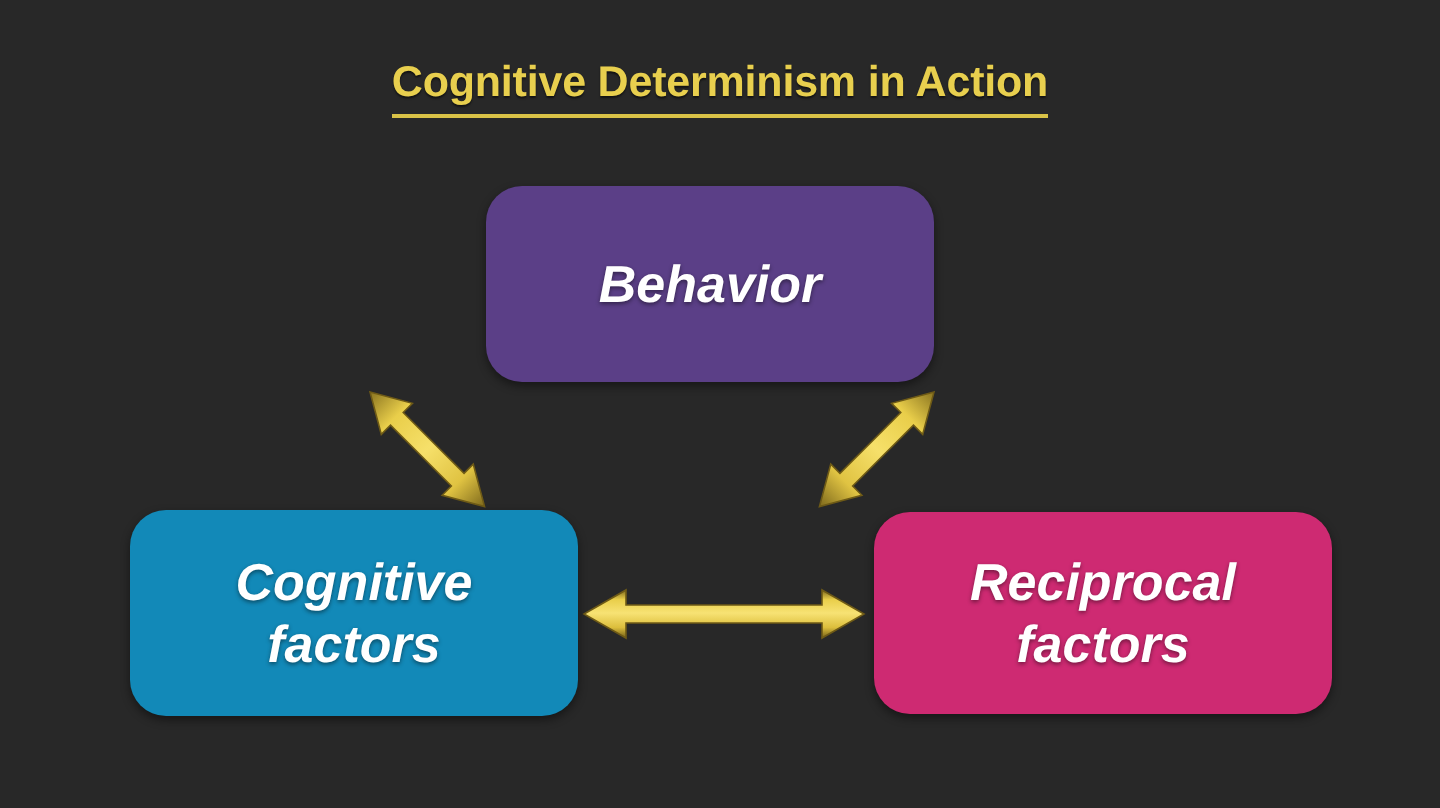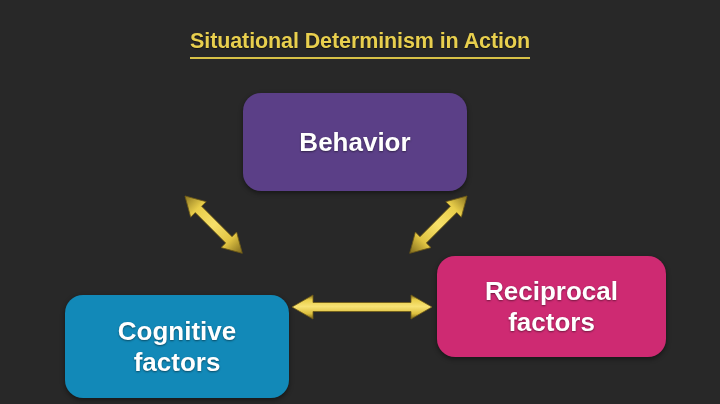--- a/index.html
+++ b/index.html
@@ -45,38 +45,38 @@
     border-radius: 18px;
     box-shadow: 0 2px 5px rgba(0,0,0,0.45);
   }
   .node-label {
     color: #FFFFFF;
     font-weight: bold;
     text-align: center;
     line-height: 1.18;
     text-shadow: 0 1px 2px rgba(0,0,0,0.45);
     white-space: pre-line;
+    font-style: italic;
   }
 
   #node-behavior {
     left: 243px;
     top: 93px;
     width: 224px;
     height: 98px;
     background: #5B3F87;
   }
   #node-behavior .node-label { font-size: 26px; }
 
   #node-cognitive {
     left: 65px;
     top: 255px;
     width: 224px;
     height: 103px;
     background: #1289B8;
-    margin-top: 40px;
   }
   #node-cognitive .node-label { font-size: 26px; }
 
   #node-situational {
     left: 437px;
     top: 256px;
     width: 229px;
     height: 101px;
     background: #CE2A72;
   }
@@ -91,21 +91,21 @@
     height: 404px;
     pointer-events: none;
   }
 </style>
 </head>
 <body>
 
 <div id="stage">
 
   <div id="title-wrap">
-    <span id="title-text">Situational Determinism in Action</span>
+    <span id="title-text">Cognitive Determinism in Action</span>
   </div>
 
   <svg id="arrows" viewBox="0 0 720 404">
     <defs>
       <linearGradient id="gradDiagL" x1="0" y1="0" x2="1" y2="0">
         <stop offset="0%" stop-color="#8A7420"></stop>
         <stop offset="22%" stop-color="#E9CE4A"></stop>
         <stop offset="50%" stop-color="#F6E06A"></stop>
         <stop offset="78%" stop-color="#E0C342"></stop>
         <stop offset="100%" stop-color="#7E691C"></stop>

